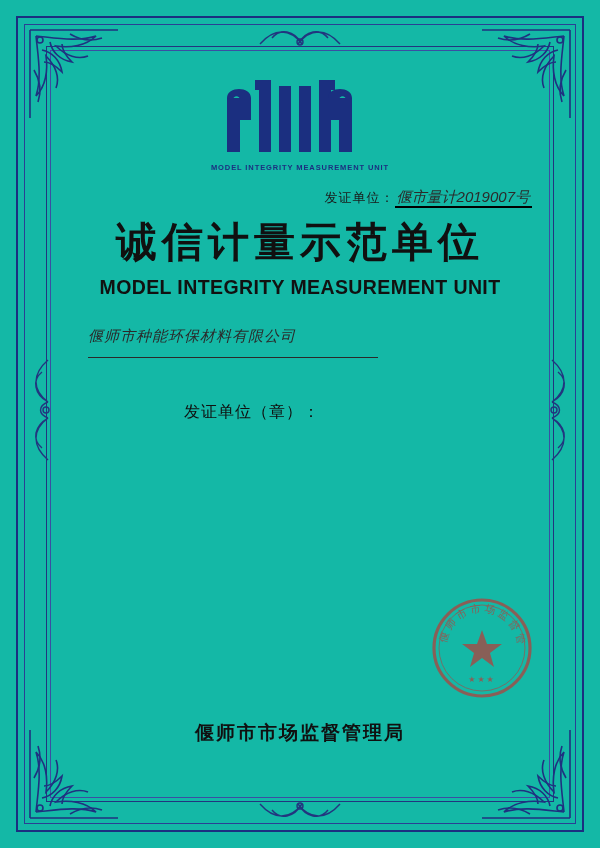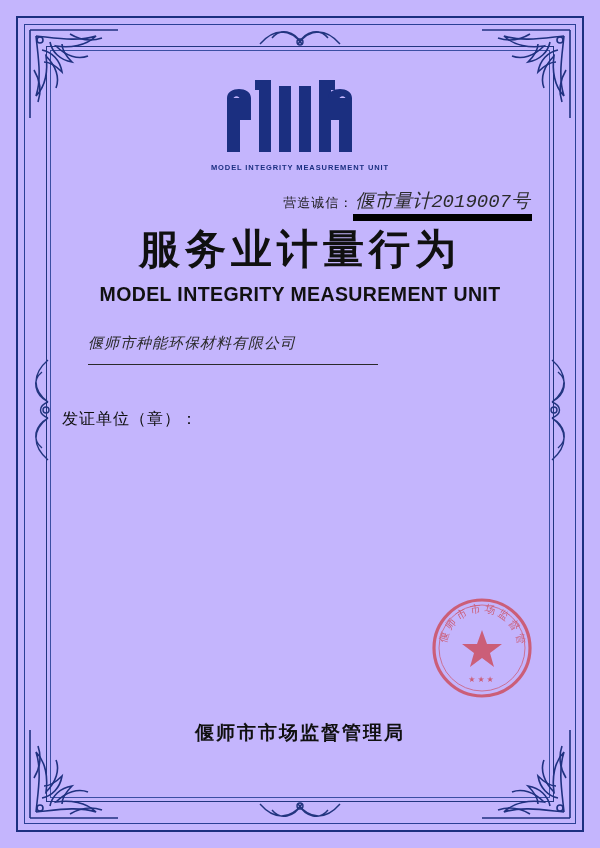--- a/index.html
+++ b/index.html
@@ -10,21 +10,21 @@
   body {
     width: 600px;
     height: 848px;
     font-family: "Liberation Sans", sans-serif;
     overflow: hidden;
   }
   .certificate {
     position: relative;
     width: 600px;
     height: 848px;
-    background: #c4b5fd;
+    background: #14b8a6;
     box-sizing: border-box;
   }
   
   .frame-outer {
     position: absolute;
     left: 16px;
     top: 16px;
     right: 16px;
     bottom: 16px;
     border: 2px solid #1b2f80;
@@ -100,25 +100,25 @@
   .cert-no {
     margin-top: 16px;
     text-align: right;
     font-size: 13px;
     color: #1a1a1a;
     padding-right: 6px;
     white-space: nowrap;
   }
   .cert-no .label { letter-spacing: 1px; }
   .cert-no .hand {
-    font-family: Liberation Mono, monospace;
+    font-family: Liberation Sans, sans-serif;
     font-style: italic;
-    font-size: 19px;
+    font-size: 15px;
     color: #2b2b2b;
-    border-bottom: 7px solid #000000;
+    border-bottom: 2px solid #000000;
     padding: 0 2px 1px 2px;
   }
   .title-cn {
     margin-top: 8px;
     text-align: center;
     font-family: "Liberation Serif", serif;
     font-weight: bold;
     font-size: 41px;
     letter-spacing: 5px;
     color: #101010;
@@ -152,21 +152,21 @@
     font-size: 16.5px;
     line-height: 31px;
     color: #101010;
     text-align: justify;
     letter-spacing: 0.6px;
     padding: 0 4px;
   }
   .body-text p { margin: 0; text-indent: 2em; }
   .signature {
     margin-top: 44px;
-    text-align: left;
+    text-align: center;
     padding-right: 96px;
     font-family: "Liberation Serif", serif;
     font-size: 16px;
     color: #101010;
     letter-spacing: 1px;
   }
   .issuer {
     position: absolute;
     left: 0;
     right: 0;
@@ -296,24 +296,24 @@
             <path d="M127 18 C 127 6, 103 6, 103 18 L103 40 L114 40 L114 20 C114 15, 121 15, 121 20 Z"></path>
             <rect x="30" y="0" width="16" height="10"></rect>
             <rect x="94" y="0" width="16" height="10"></rect>
           </g>
         </svg>
       </div>
       <div class="logo-sub">MODEL INTEGRITY MEASUREMENT UNIT</div>
     </div>
 
     <div class="cert-no">
-      <span class="label">营造诚信：</span><span class="hand">偃市量计2019007号</span>
+      <span class="label">发证单位：</span><span class="hand">偃市量计2019007号</span>
     </div>
 
-    <div class="title-cn">服务业计量行为</div>
+    <div class="title-cn">诚信计量示范单位</div>
     <div class="title-en">MODEL INTEGRITY MEASUREMENT UNIT</div>
 
     <div class="unit-line">
       <span class="unit-name">偃师市种能环保材料有限公司</span>
     </div>
 
 
     <div class="signature">发证单位（章）：</div>
 
     <div class="issuer">偃师市市场监督管理局</div>

